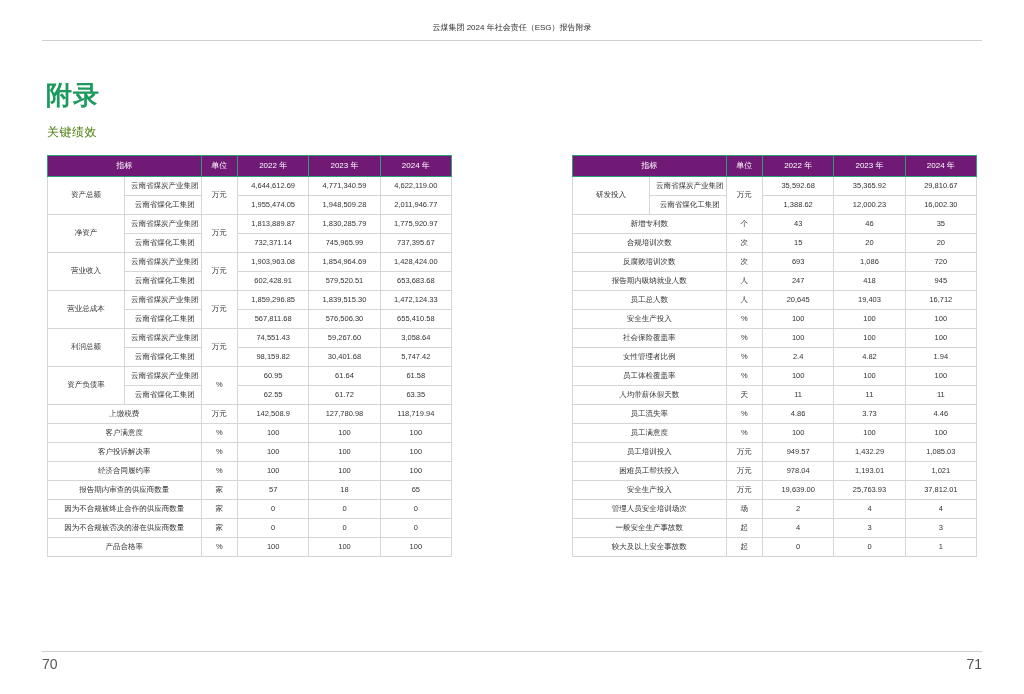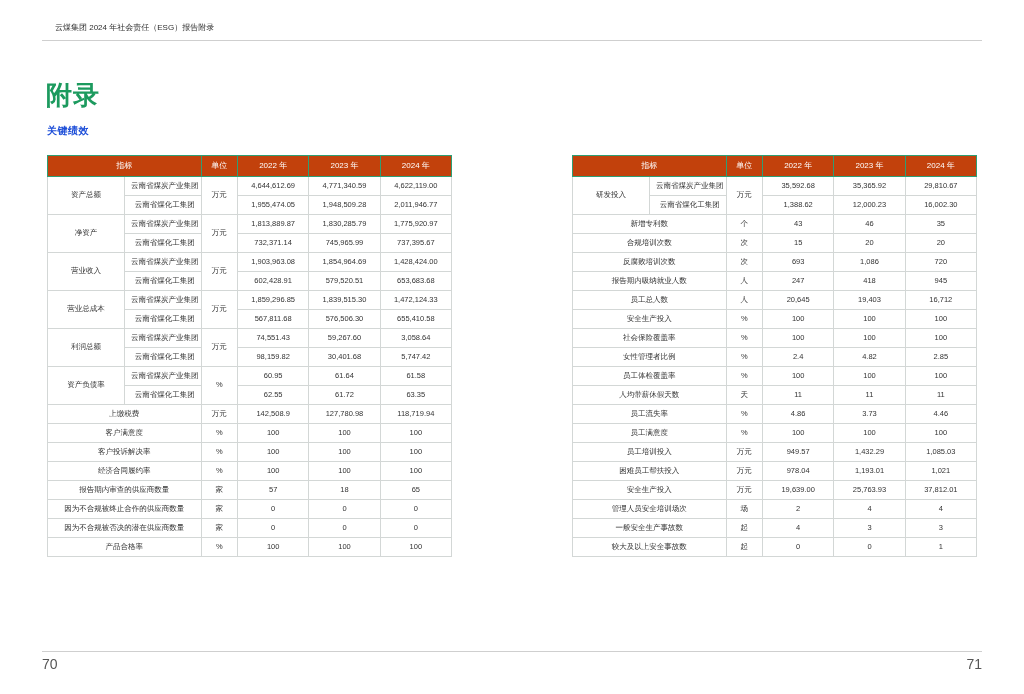--- a/index.html
+++ b/index.html
@@ -10,25 +10,25 @@
     font-family: "Liberation Sans", sans-serif;
   }
   .page {
     position: relative;
     width: 1024px; height: 694px;
     background: #ffffff;
     overflow: hidden;
   }
   .header {
     position: absolute;
-    left: 13px; right: 0; top: 22px;
+    left: 0; right: 0; top: 22px;
     height: 22px;
     padding: 0 42px;
     display: flex;
-    justify-content: flex-start;
+    justify-content: center;
     align-items: flex-start;
     font-size: 8px;
     color: #2f2f2f;
   }
   .header-rule {
     position: absolute;
     left: 42px; right: 42px; top: 40px;
     height: 1px;
     background: #cfcfcf;
   }
@@ -51,23 +51,23 @@
     position: absolute;
     left: 46px; top: 78px;
     font-size: 26px;
     font-weight: bold;
     color: #1c9a5e;
     letter-spacing: 1px;
   }
   .subtitle {
     position: absolute;
     left: 47px; top: 124px;
-    font-size: 10px;
-    font-weight: bold;
-    color: #1d4ed8;
+    font-size: 12px;
+    font-weight: normal;
+    color: #4d7c0f;
     letter-spacing: 0.5px;
   }
   .table-wrap { position: absolute; }
   .left-table { left: 47px; top: 155px; width: 405px; }
   .right-table { left: 572px; top: 155px; width: 405px; }
 
   table {
     border-collapse: collapse;
     width: 100%;
     table-layout: fixed;
@@ -79,21 +79,21 @@
     text-align: center;
     padding: 0 2px;
     height: 19px;
     line-height: 1.15;
     vertical-align: middle;
     background: #ffffff;
     white-space: nowrap;
     overflow: hidden;
   }
   thead th {
-    background: #c2410c;
+    background: #701a75;
     color: #ffffff;
     border: 1px solid #2e9e74;
     font-weight: normal;
     height: 21px;
     font-size: 8px;
   }
   td.label-group {
     font-size: 7.5px;
   }
   td.sub {
@@ -348,21 +348,21 @@
             <td class="cw-unit">%</td>
             <td class="num cw-year">100</td>
             <td class="num cw-year">100</td>
             <td class="num cw-year">100</td>
           </tr>
           <tr>
             <td colspan="2">女性管理者比例</td>
             <td class="cw-unit">%</td>
             <td class="num cw-year">2.4</td>
             <td class="num cw-year">4.82</td>
-            <td class="num cw-year">2.85</td>
+            <td class="num cw-year">1.94</td>
           </tr>
           <tr>
             <td colspan="2">员工体检覆盖率</td>
             <td class="cw-unit">%</td>
             <td class="num cw-year">100</td>
             <td class="num cw-year">100</td>
             <td class="num cw-year">100</td>
           </tr>
           <tr>
             <td colspan="2">人均带薪休假天数</td>

